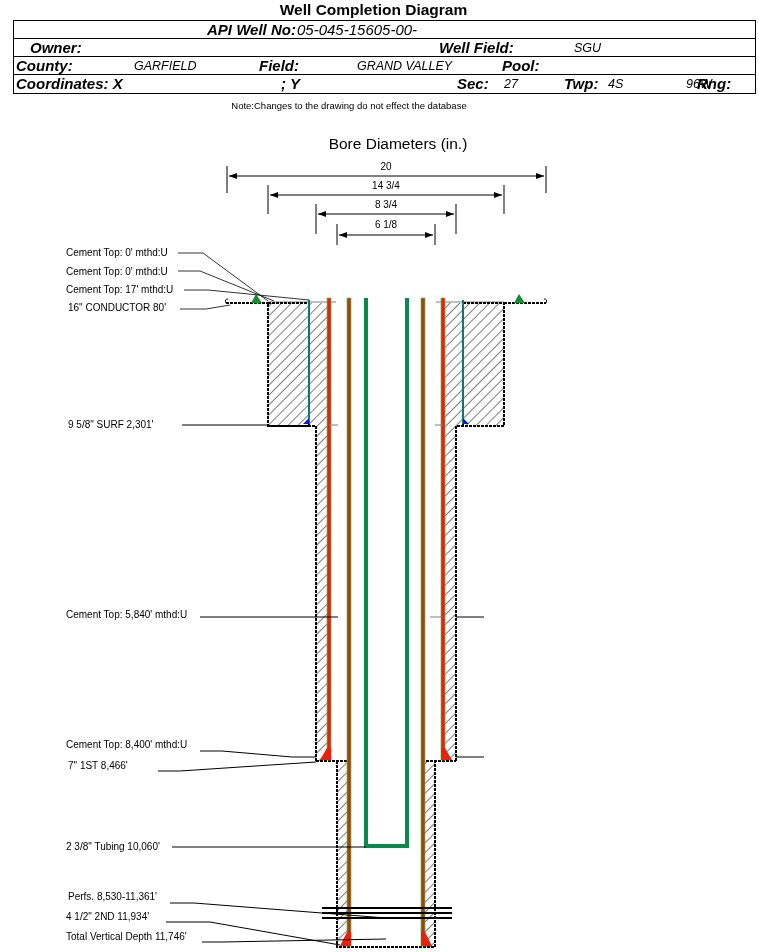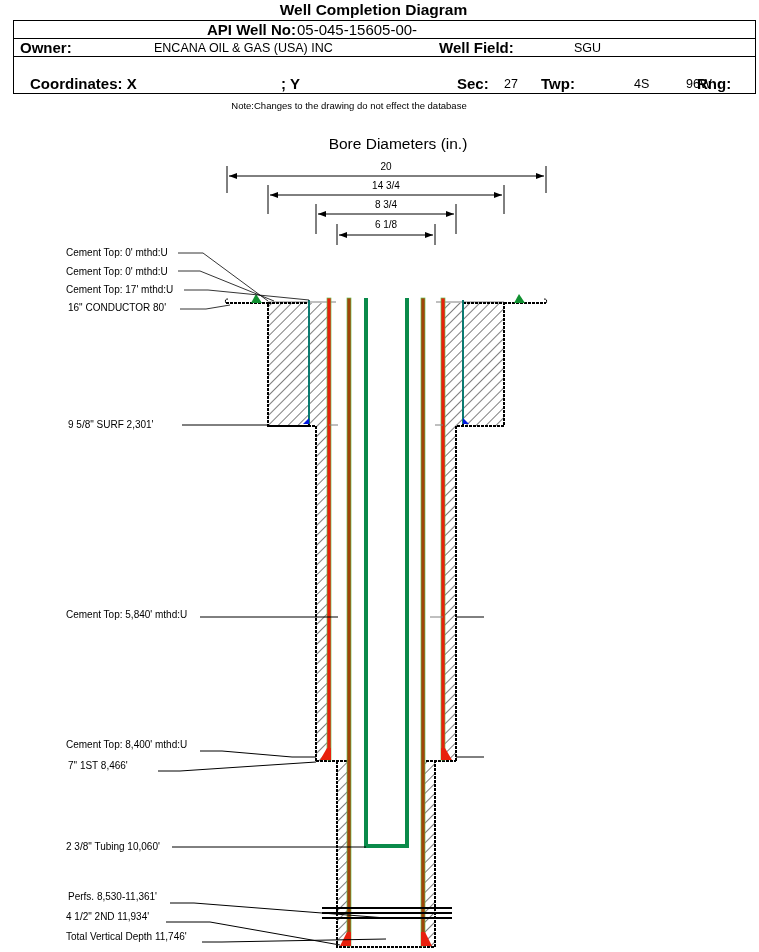--- a/index.html
+++ b/index.html
@@ -2,52 +2,59 @@
 <html><head>
 <meta charset="utf-8">
 <style>
   html, body { margin: 0; padding: 0; background: #ffffff; }
   body { width: 759px; height: 952px; position: relative; overflow: hidden;
          font-family: "Liberation Sans", sans-serif; color: #000; }
   .title { position: absolute; left: 0; width: 747px; top: 1px; text-align: center;
            font-weight: bold; font-size: 15.5px; }
   .hdr { position: absolute; left: 13px; top: 20px; width: 743px; height: 74px;
          border: 1px solid #000; box-sizing: border-box; }
-  .row { position: absolute; left: 0; width: 100%; height: 18px; border-bottom: 1px solid #000; box-sizing: border-box; }
+  .row { position: absolute; left: 0; width: 100%; height: 18px; border-bottom: 1px solid #000; box-sizing: border-box; font-style: italic; }
   .row:last-child { border-bottom: none; }
   .cell { position: absolute; top: 0; line-height: 18px; white-space: nowrap; }
   .lbl { font-weight: bold; font-size: 15px; }
   .val { font-size: 12.5px; }
   .apival { font-size: 15px; }
   .note { position: absolute; top: 100px; left: 0; width: 698px; text-align: center; font-size: 9.5px; }
   svg { position: absolute; left: 0; top: 0; }
 </style>
 </head>
 <body>
 
 <div class="title">Well Completion Diagram</div>
 
 <div class="hdr">
   <div class="row" style="top:0">
     <span class="cell lbl" style="left:193px">API Well No:</span>
     <span class="cell apival" style="left:283px">05-045-15605-00-</span>
   </div>
   <div class="row" style="top:18px">
-    <span class="cell lbl" style="left:6px">Owner:</span>
-    <span class="cell val" style="left:140px">ENCANA OIL &amp; GAS (USA) INC</span>
+    <span class="cell lbl" style="left:16px">Owner:</span>
     <span class="cell lbl" style="left:425px">Well Field:</span>
     <span class="cell val" style="left:560px">SGU</span>
   </div>
+  <div class="row" style="top:36px">
+    <span class="cell lbl" style="left:2px">County:</span>
+    <span class="cell val" style="left:120px">GARFIELD</span>
+    <span class="cell lbl" style="left:245px">Field:</span>
+    <span class="cell val" style="left:343px">GRAND VALLEY</span>
+    <span class="cell lbl" style="left:488px">Pool:</span>
+    <span class="cell val" style="left:540px"></span>
+  </div>
   <div class="row" style="top:54px">
-    <span class="cell lbl" style="left:16px">Coordinates: X</span>
+    <span class="cell lbl" style="left:2px">Coordinates: X</span>
     <span class="cell lbl" style="left:267px">; Y</span>
     <span class="cell lbl" style="left:443px">Sec:</span>
     <span class="cell val" style="left:490px">27</span>
-    <span class="cell lbl" style="left:527px">Twp:</span>
-    <span class="cell val" style="left:620px">4S</span>
+    <span class="cell lbl" style="left:550px">Twp:</span>
+    <span class="cell val" style="left:594px">4S</span>
     <span class="cell lbl" style="left:683px">Rng:</span>
     <span class="cell val" style="left:672px">96W</span>
   </div>
 </div>
 
 <div class="note">Note:Changes to the drawing do not effect the database</div>
 
 <svg width="759" height="952" viewBox="0 0 759 952">
   <defs>
     <pattern id="hatch" patternUnits="userSpaceOnUse" width="7" height="7" patternTransform="rotate(45)">

